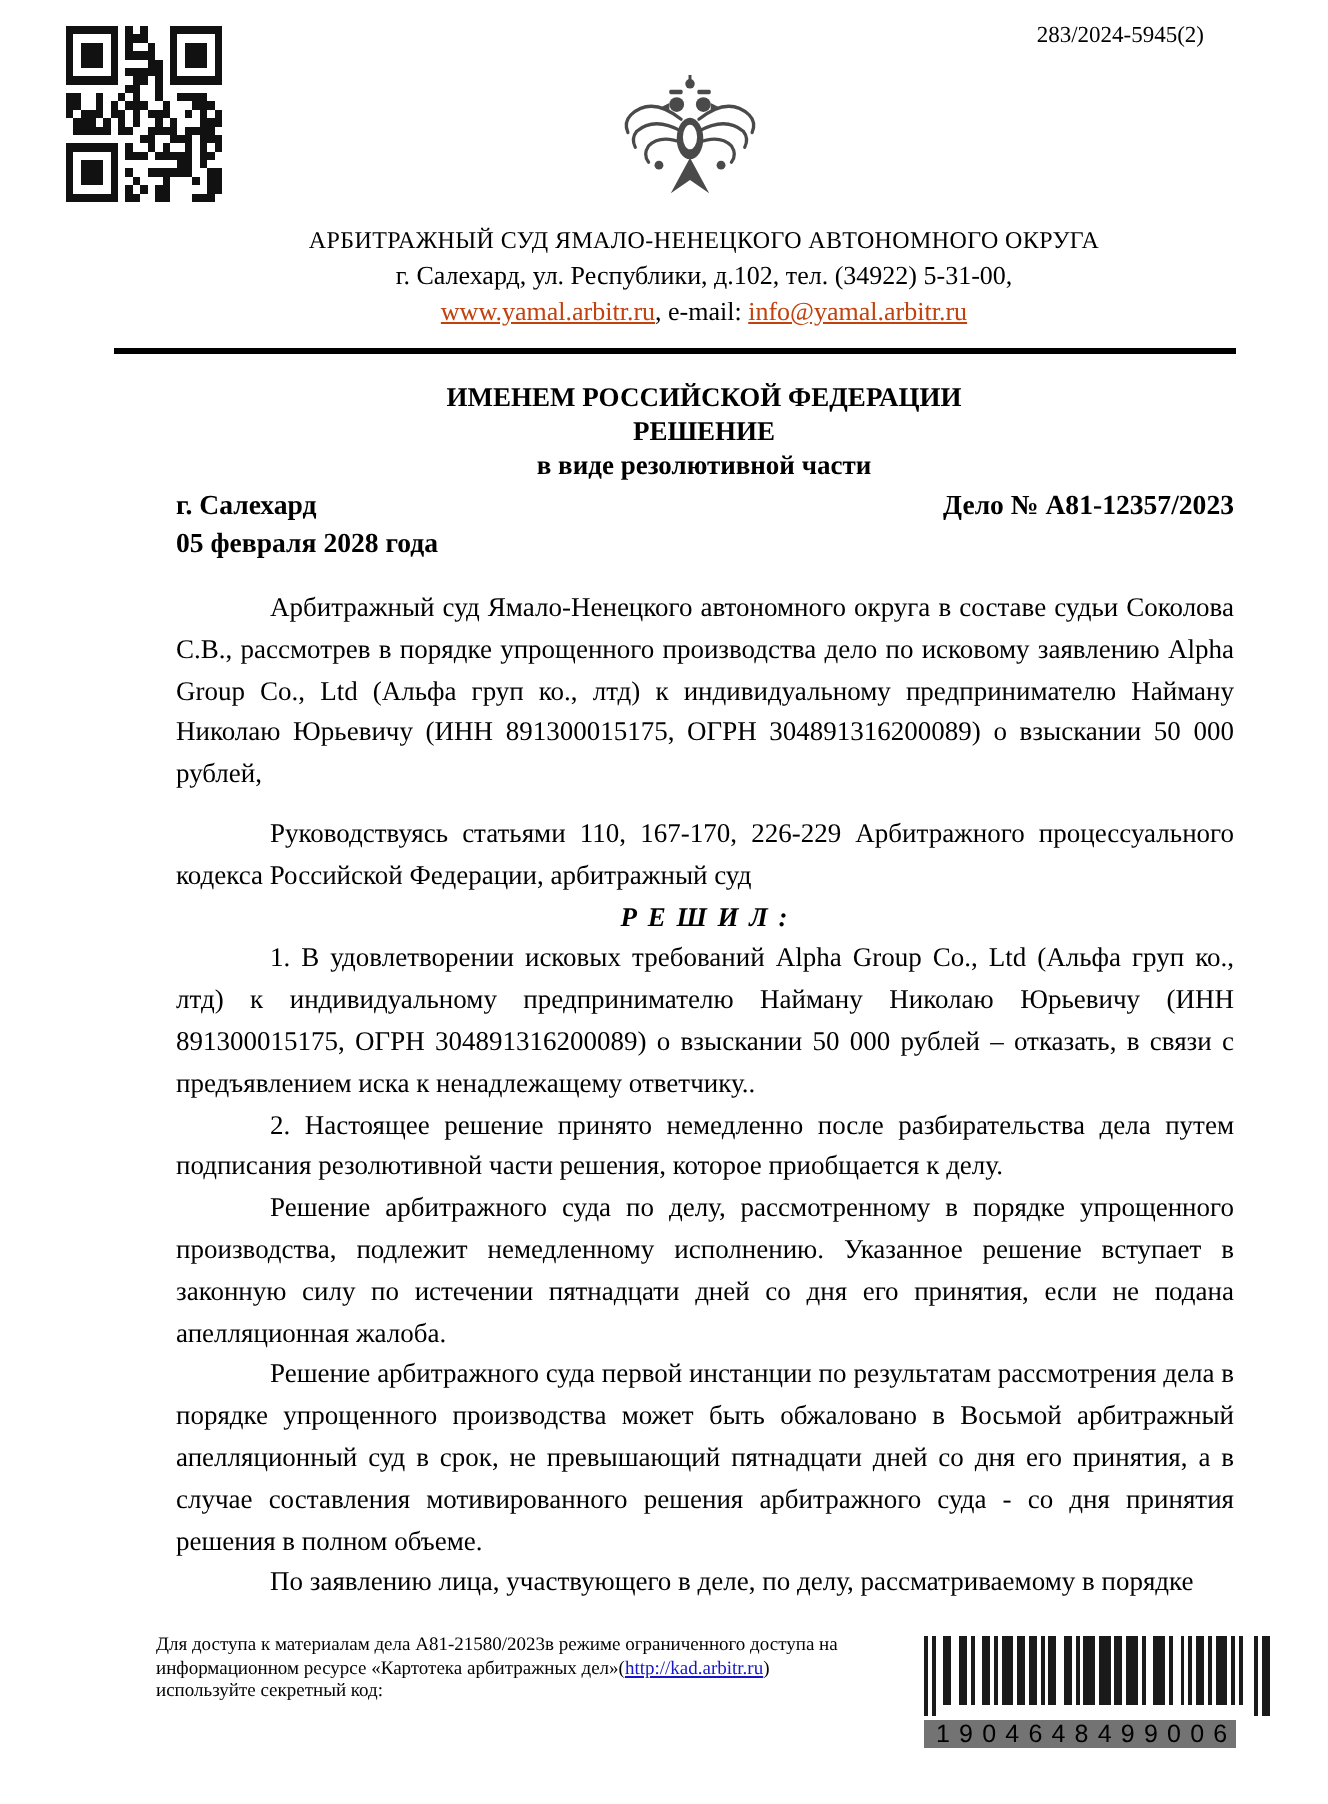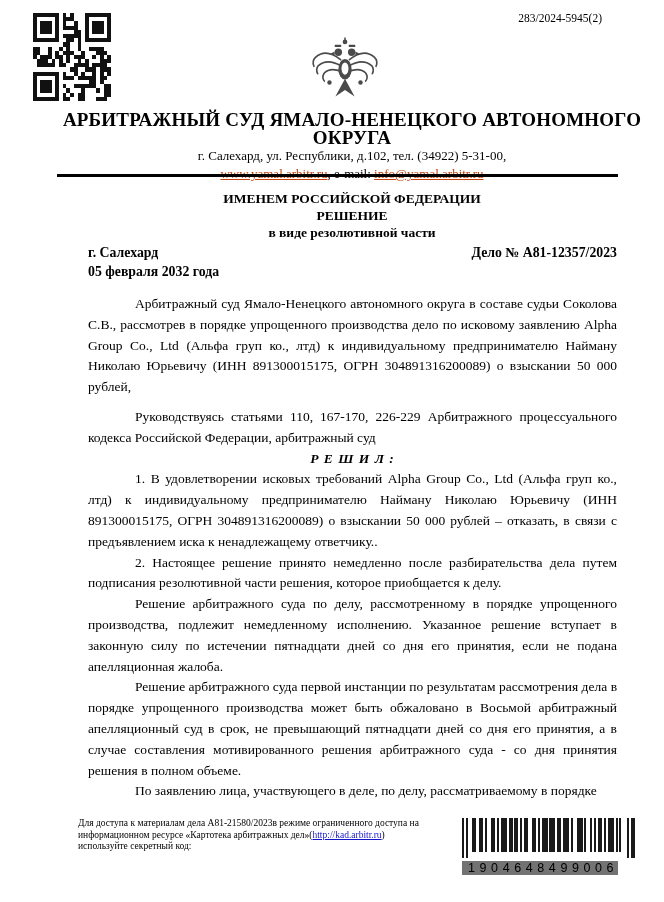--- a/index.html
+++ b/index.html
@@ -11,21 +11,21 @@
     color:#000;
     overflow:hidden;
   }
   
   .qr{position:absolute;left:33px;top:13px;width:78px;height:88px;}
   .doc-ref{position:absolute;top:12px;right:50px;font-size:11.5px;}
   .emblem{position:absolute;top:36px;left:308px;width:74px;height:68px;}
 
   
   .letterhead{position:absolute;top:111px;left:40px;width:624px;text-align:center;line-height:18px;font-size:13px;}
-  .court-name{font-weight:bold;font-size:19px;letter-spacing:.2px;}
+  .court-name{font-weight:normal;font-size:12px;letter-spacing:.2px;}
   .lh-link{text-decoration:underline;color:#c2410c;cursor:pointer;}
   .rule{position:absolute;top:174px;left:57px;width:561px;height:3px;border-top:2.5px solid #000;border-bottom:1px solid #000;box-sizing:border-box;}
 
   
   .title-block{position:absolute;top:190px;left:40px;width:624px;text-align:center;font-weight:bold;font-size:13.5px;line-height:17px;}
 
   
   .case-block{position:absolute;top:243px;left:88px;width:529px;font-weight:bold;font-size:13.8px;line-height:19px;}
   .case-row{display:flex;justify-content:space-between;}
 
@@ -252,21 +252,21 @@
     <div>ИМЕНЕМ РОССИЙСКОЙ ФЕДЕРАЦИИ</div>
     <div>РЕШЕНИЕ</div>
     <div>в виде резолютивной части</div>
   </div>
 
   <div class="case-block">
     <div class="case-row">
       <span>г. Салехард</span>
       <span>Дело № А81-12357/2023</span>
     </div>
-    <div>05 февраля 2032 года</div>
+    <div>05 февраля 2028 года</div>
   </div>
 
   <div class="body">
     <p>Арбитражный суд Ямало-Ненецкого автономного округа в составе судьи Соколова С.В., рассмотрев в порядке упрощенного производства дело по исковому заявлению Alpha Group Co., Ltd (Альфа груп ко., лтд) к индивидуальному предпринимателю Найману Николаю Юрьевичу (ИНН 891300015175, ОГРН 304891316200089) о взыскании 50 000 рублей,</p>
     <p class="spaced">Руководствуясь статьями 110, 167-170, 226-229 Арбитражного процессуального кодекса Российской Федерации, арбитражный суд</p>
     <p class="resolved">Р Е Ш И Л :</p>
     <p>1. В удовлетворении исковых требований Alpha Group Co., Ltd (Альфа груп ко., лтд) к индивидуальному предпринимателю Найману Николаю Юрьевичу (ИНН 891300015175, ОГРН 304891316200089) о взыскании 50 000 рублей – отказать, в связи с предъявлением иска к ненадлежащему ответчику..</p>
     <p>2. Настоящее решение принято немедленно после разбирательства дела путем подписания резолютивной части решения, которое приобщается к делу.</p>
     <p>Решение арбитражного суда по делу, рассмотренному в порядке упрощенного производства, подлежит немедленному исполнению. Указанное решение вступает в законную силу по истечении пятнадцати дней со дня его принятия, если не подана апелляционная жалоба.</p>
     <p>Решение арбитражного суда первой инстанции по результатам рассмотрения дела в порядке упрощенного производства может быть обжаловано в Восьмой арбитражный апелляционный суд в срок, не превышающий пятнадцати дней со дня его принятия, а в случае составления мотивированного решения арбитражного суда - со дня принятия решения в полном объеме.</p>

